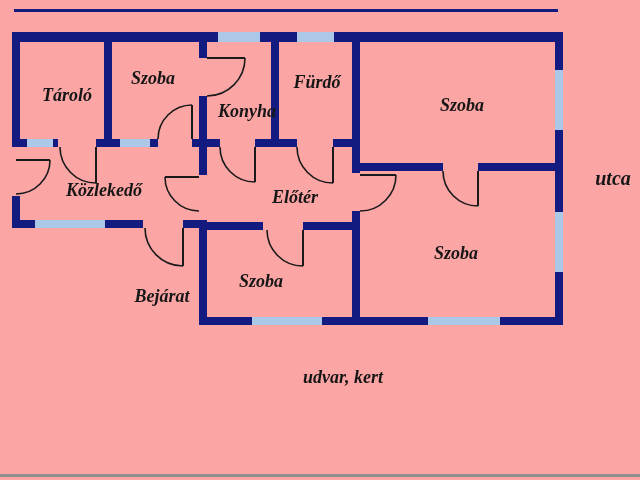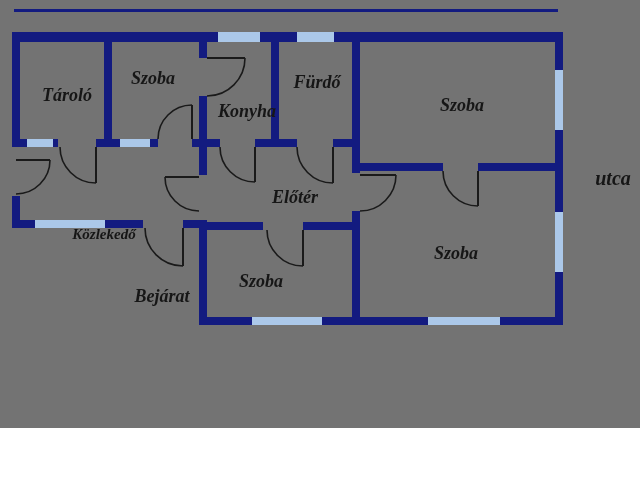--- a/index.html
+++ b/index.html
@@ -1,16 +1,16 @@
 <!DOCTYPE html>
 <html><head>
 <meta charset="utf-8">
 <style>
   html,body{margin:0;padding:0;background:#ffffff;}
-  #stage{position:relative;width:640px;height:428px;background:#737373;overflow:hidden;
+  #stage{position:relative;width:640px;height:480px;background:#fca5a5;overflow:hidden;
          font-family:"Liberation Serif",serif;}
   #plan{position:absolute;left:0;top:0;}
   .room-label,.caption{
     position:absolute;transform:translate(-50%,-50%);
     white-space:nowrap;font-style:italic;font-weight:bold;color:#161616;
     font-family:"Liberation Serif",serif;letter-spacing:0px;line-height:1;
   }
 </style>
 </head>
 <body>
@@ -84,20 +84,21 @@
       <path d="M396,175 A36,36 0 0 1 360,211" fill="none" stroke="#1a1a1a" stroke-width="1.6"></path>
       <path d="M478,171 L478,206" fill="none" stroke="#1a1a1a" stroke-width="2"></path>
       <path d="M443,171 A35,35 0 0 0 478,206" fill="none" stroke="#1a1a1a" stroke-width="1.6"></path>
     </svg>
 
   <div class="room-label" style="left: 67px; top: 95px; font-size: 18px;">Tároló</div>
   <div class="room-label" style="left: 153px; top: 78px; font-size: 18px;">Szoba</div>
   <div class="room-label" style="left: 247px; top: 111px; font-size: 18px;">Konyha</div>
   <div class="room-label" style="left: 317px; top: 82px; font-size: 18px;">Fürdő</div>
   <div class="room-label" style="left: 462px; top: 105px; font-size: 18px;">Szoba</div>
-  <div class="room-label" style="left: 104px; top: 190px; font-size: 15px; margin-top: 44px;">Közlekedő</div>
+  <div class="room-label" style="left: 104px; top: 190px; font-size: 18px;">Közlekedő</div>
   <div class="room-label" style="left: 276px; top: 197px; font-size: 18px; margin-left: 19px;">Előtér</div>
   <div class="room-label" style="left: 162px; top: 296px; font-size: 18px;">Bejárat</div>
   <div class="room-label" style="left: 261px; top: 281px; font-size: 18px;">Szoba</div>
   <div class="room-label" style="left: 456px; top: 253px; font-size: 18px;">Szoba</div>
 
   <div class="caption" style="left: 613px; top: 178px; font-size: 20px;">utca</div>
+  <div class="caption" style="left: 343px; top: 377px; font-size: 18px;">udvar, kert</div>
 </div>
 
 </body></html>

